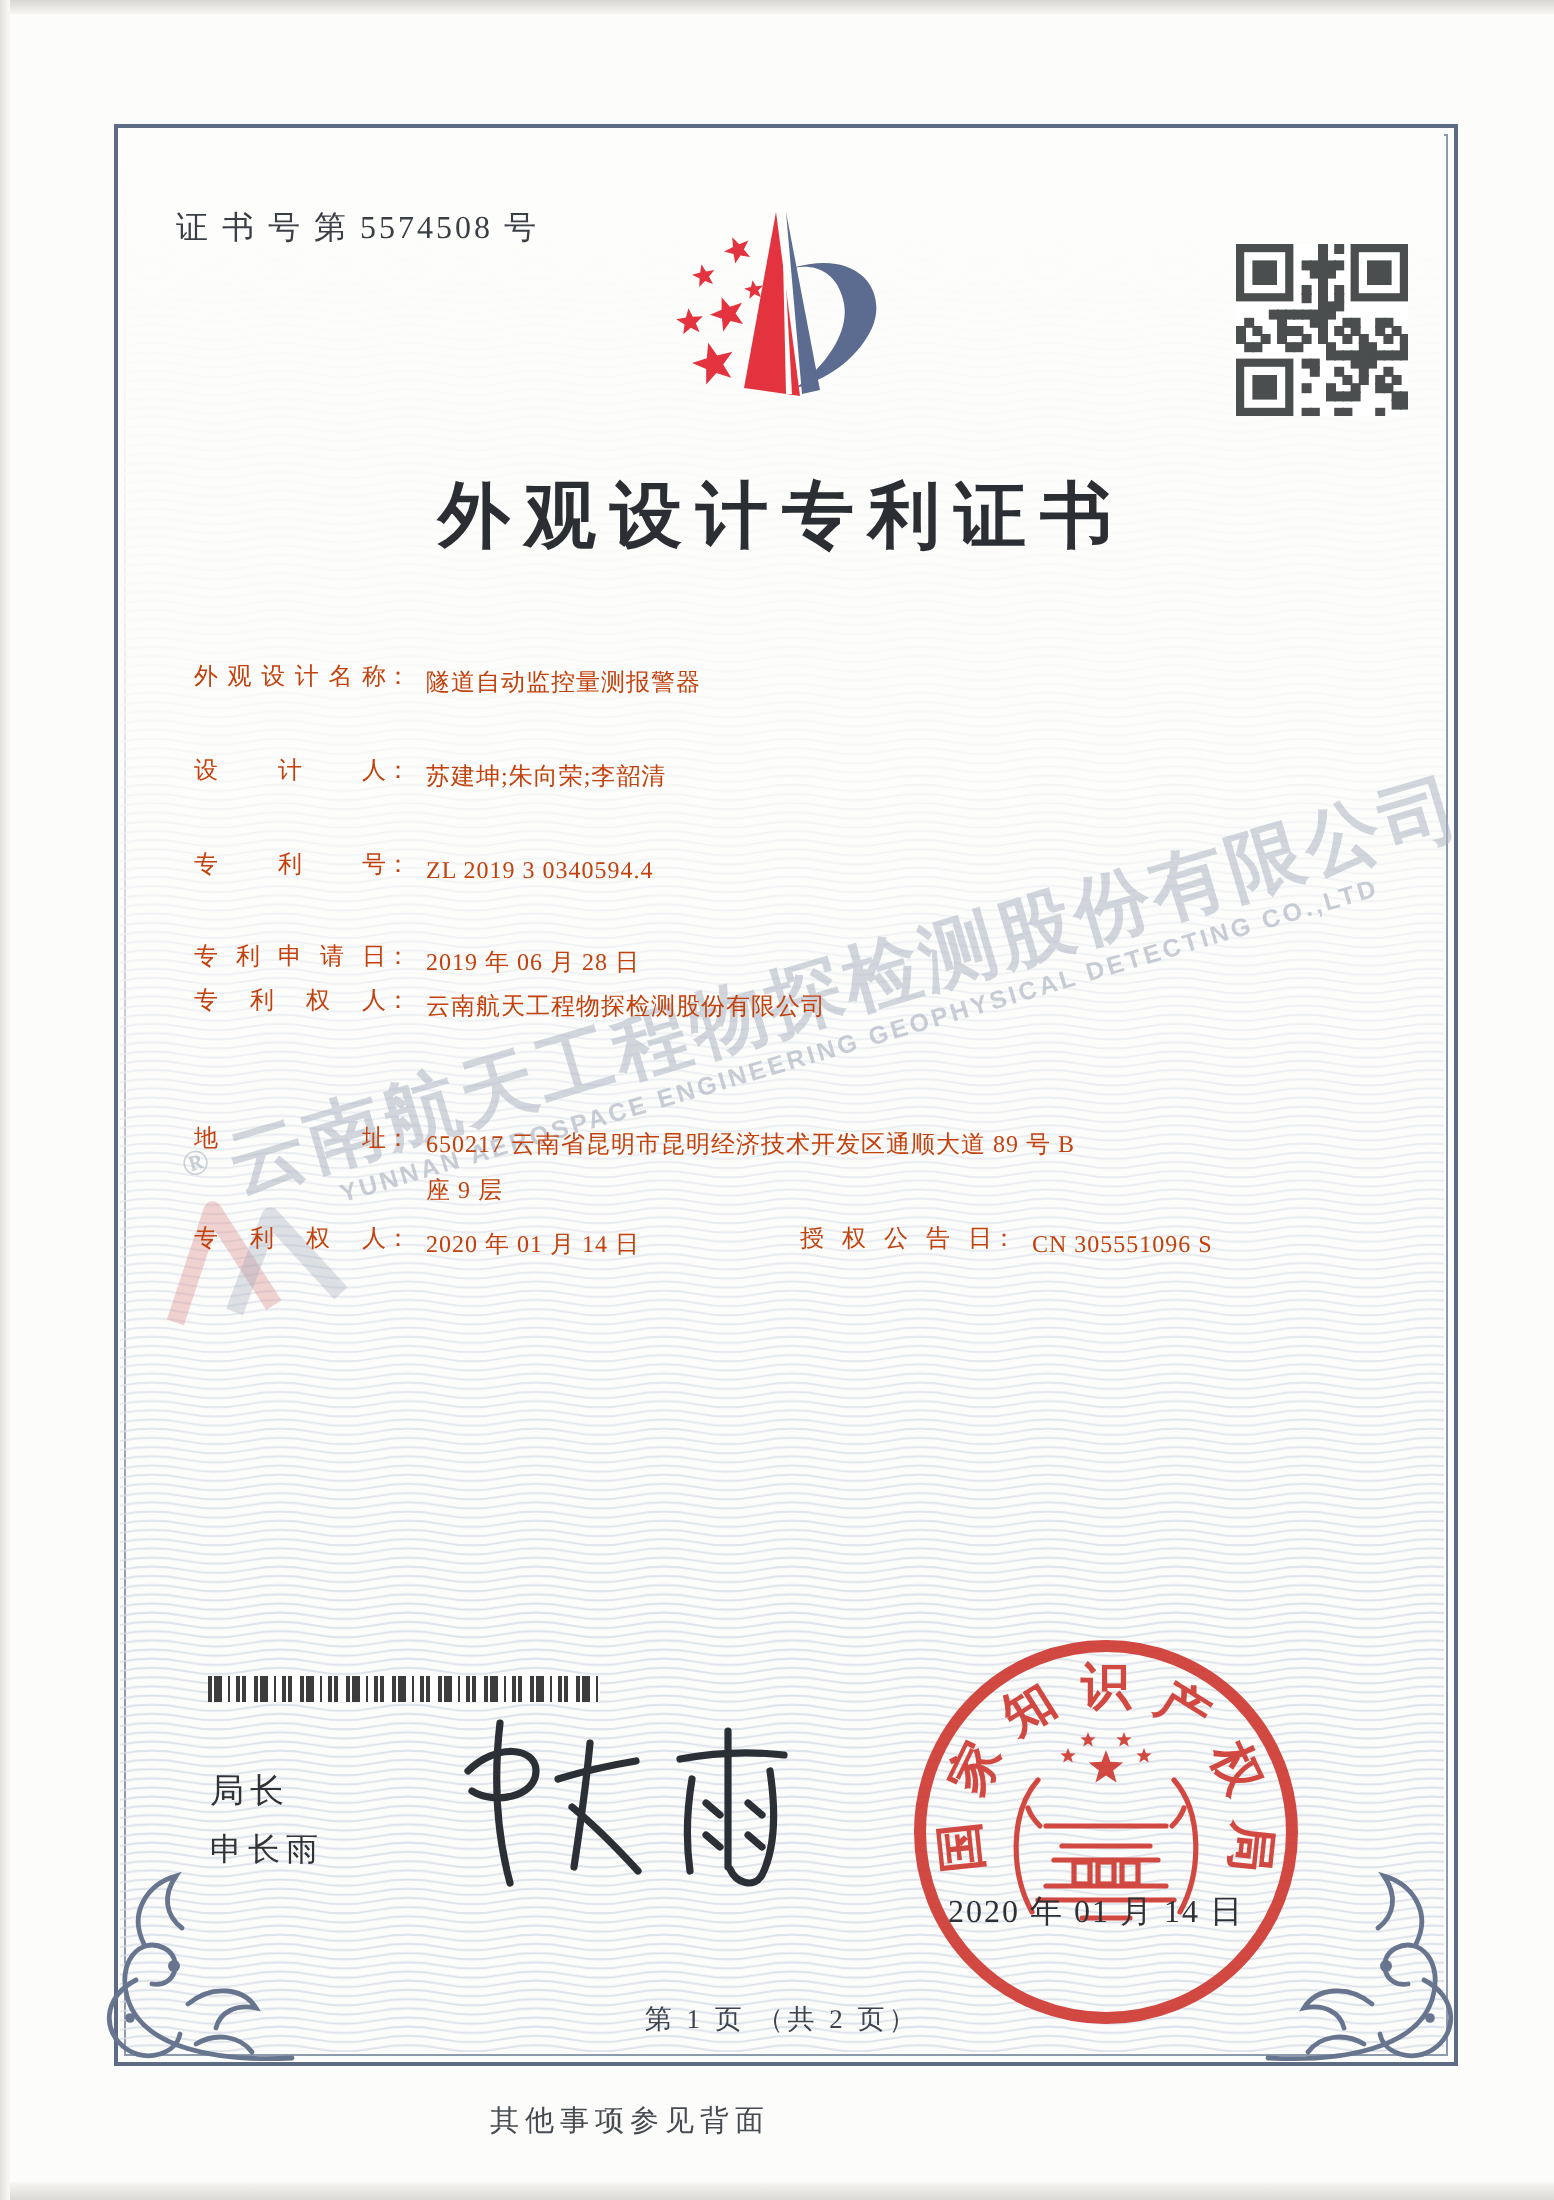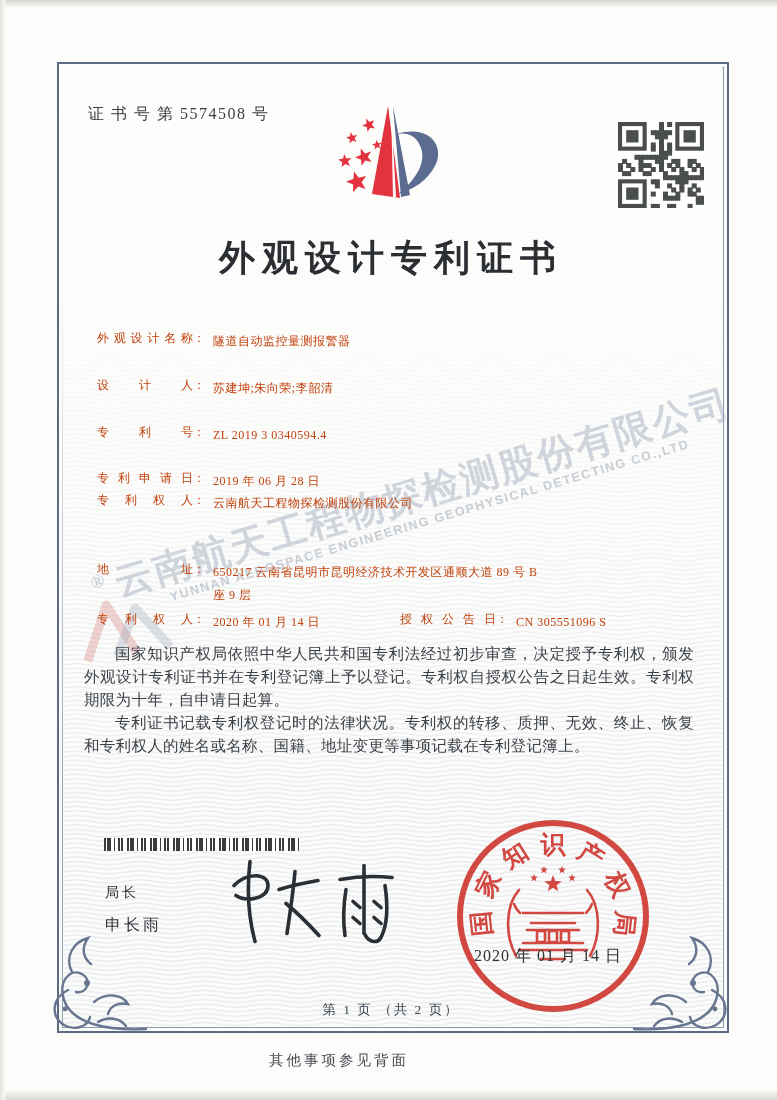--- a/index.html
+++ b/index.html
@@ -43,35 +43,35 @@
   .paras { left:84px; top:642px; width:610px; font-size:15.5px; line-height:23px;
     color:#3b3f46; text-align:justify; }
   .paras p { margin:0; text-indent:2em; letter-spacing:.3px; }
 
   .barcode { left:104px; top:838px; width:196px; height:13px;
     background:repeating-linear-gradient(90deg,
       #3c3c3c 0 2px, #fff 2px 3px, #3c3c3c 3px 7px, #fff 7px 10px,
       #3c3c3c 10px 11px, #fff 11px 14px, #3c3c3c 14px 16px, #fff 16px 17px,
       #3c3c3c 17px 19px, #fff 19px 23px); }
 
-  .officer-title { left:105px; top:884px; font-size:14px; letter-spacing:3px; color:#2f3237; }
+  .officer-title { left:105px; top:884px; font-size:17px; letter-spacing:3px; color:#2f3237; }
   .officer-name  { left:105px; top:915px; font-size:16px; letter-spacing:3px; color:#2f3237; }
 
   .signature { left:222px; top:848px; z-index:3; }
 
   .seal { left:453px; top:816px; z-index:2; }
   .seal-char { font-size:25px; fill:#cf3a33; font-weight:700;
     text-anchor:middle; dominant-baseline:central;
     font-family:"Liberation Serif","DejaVu Serif",serif; }
   .seal-date { left:474px; top:946px; font-size:16px; letter-spacing:1px; color:#2e3237; z-index:4; }
 
   .page-no { left:57px; top:1001px; width:668px; text-align:center;
     font-size:13.5px; letter-spacing:2px; color:#3d4450; }
   .back-note { left:0; top:1051px; width:630px; text-align:center;
-    font-size:14.5px; letter-spacing:3px; color:#474b52;padding-left:24px; }
+    font-size:14.5px; letter-spacing:3px; color:#474b52; }
 
   .watermark { position:absolute; left:86px; top:566px; z-index:1;
     transform:rotate(-16.5deg); transform-origin:0 0; white-space:nowrap; pointer-events:none; }
   .wm-cn { font-size:38px; font-weight:700; letter-spacing:2px; color:rgba(168,176,191,.52); }
   .wm-reg { font-size:18px; vertical-align:14px; margin-right:8px; color:rgba(168,176,191,.6); }
   .wm-en { font-size:12.5px; font-weight:700; letter-spacing:1.6px; color:rgba(168,176,191,.62);
     margin:-4px 0 0 72px; font-family:"Liberation Sans","DejaVu Sans",sans-serif; }
   .wm-swoosh { position:absolute; left:76px; top:588px; z-index:1; transform:rotate(-10deg); }
 
   .flourish { position:absolute; z-index:3; }
@@ -268,24 +268,20 @@
     <span class="flabel">地址</span><span class="fcolon">：</span><span class="fvalue prewrap">650217 云南省昆明市昆明经济技术开发区通顺大道 89 号 B
 座 9 层</span>
   </div>
   <div class="ct field" style="top:611px">
     <span class="flabel">专利权人</span><span class="fcolon">：</span><span class="fvalue">2020 年 01 月 14 日</span>
   </div>
   <div class="ct field field2" style="top:611px">
     <span class="flabel">授权公告日</span><span class="fcolon">：</span><span class="fvalue">CN 305551096 S</span>
   </div>
 
-  <div class="ct paras">
-    <p>国家知识产权局依照中华人民共和国专利法经过初步审查，决定授予专利权，颁发外观设计专利证书并在专利登记簿上予以登记。专利权自授权公告之日起生效。专利权期限为十年，自申请日起算。</p>
-    <p>专利证书记载专利权登记时的法律状况。专利权的转移、质押、无效、终止、恢复和专利权人的姓名或名称、国籍、地址变更等事项记载在专利登记簿上。</p>
-  </div>
 
   <div class="ct barcode"></div>
   <div class="ct officer-title">局长</div>
   <div class="ct officer-name">申长雨</div>
 
   <svg class="ct signature" width="185" height="108" viewBox="0 0 185 105">
     <g fill="none" stroke="#2b3036" stroke-width="3.6" stroke-linecap="round">
       <path d="M12 36 C 26 22 46 24 46 36 C 46 49 25 53 14 46"></path>
       <path d="M28 12 C 25 38 26 66 33 92"></path>
       <path d="M73 22 C 71 44 68 64 65 84"></path>

